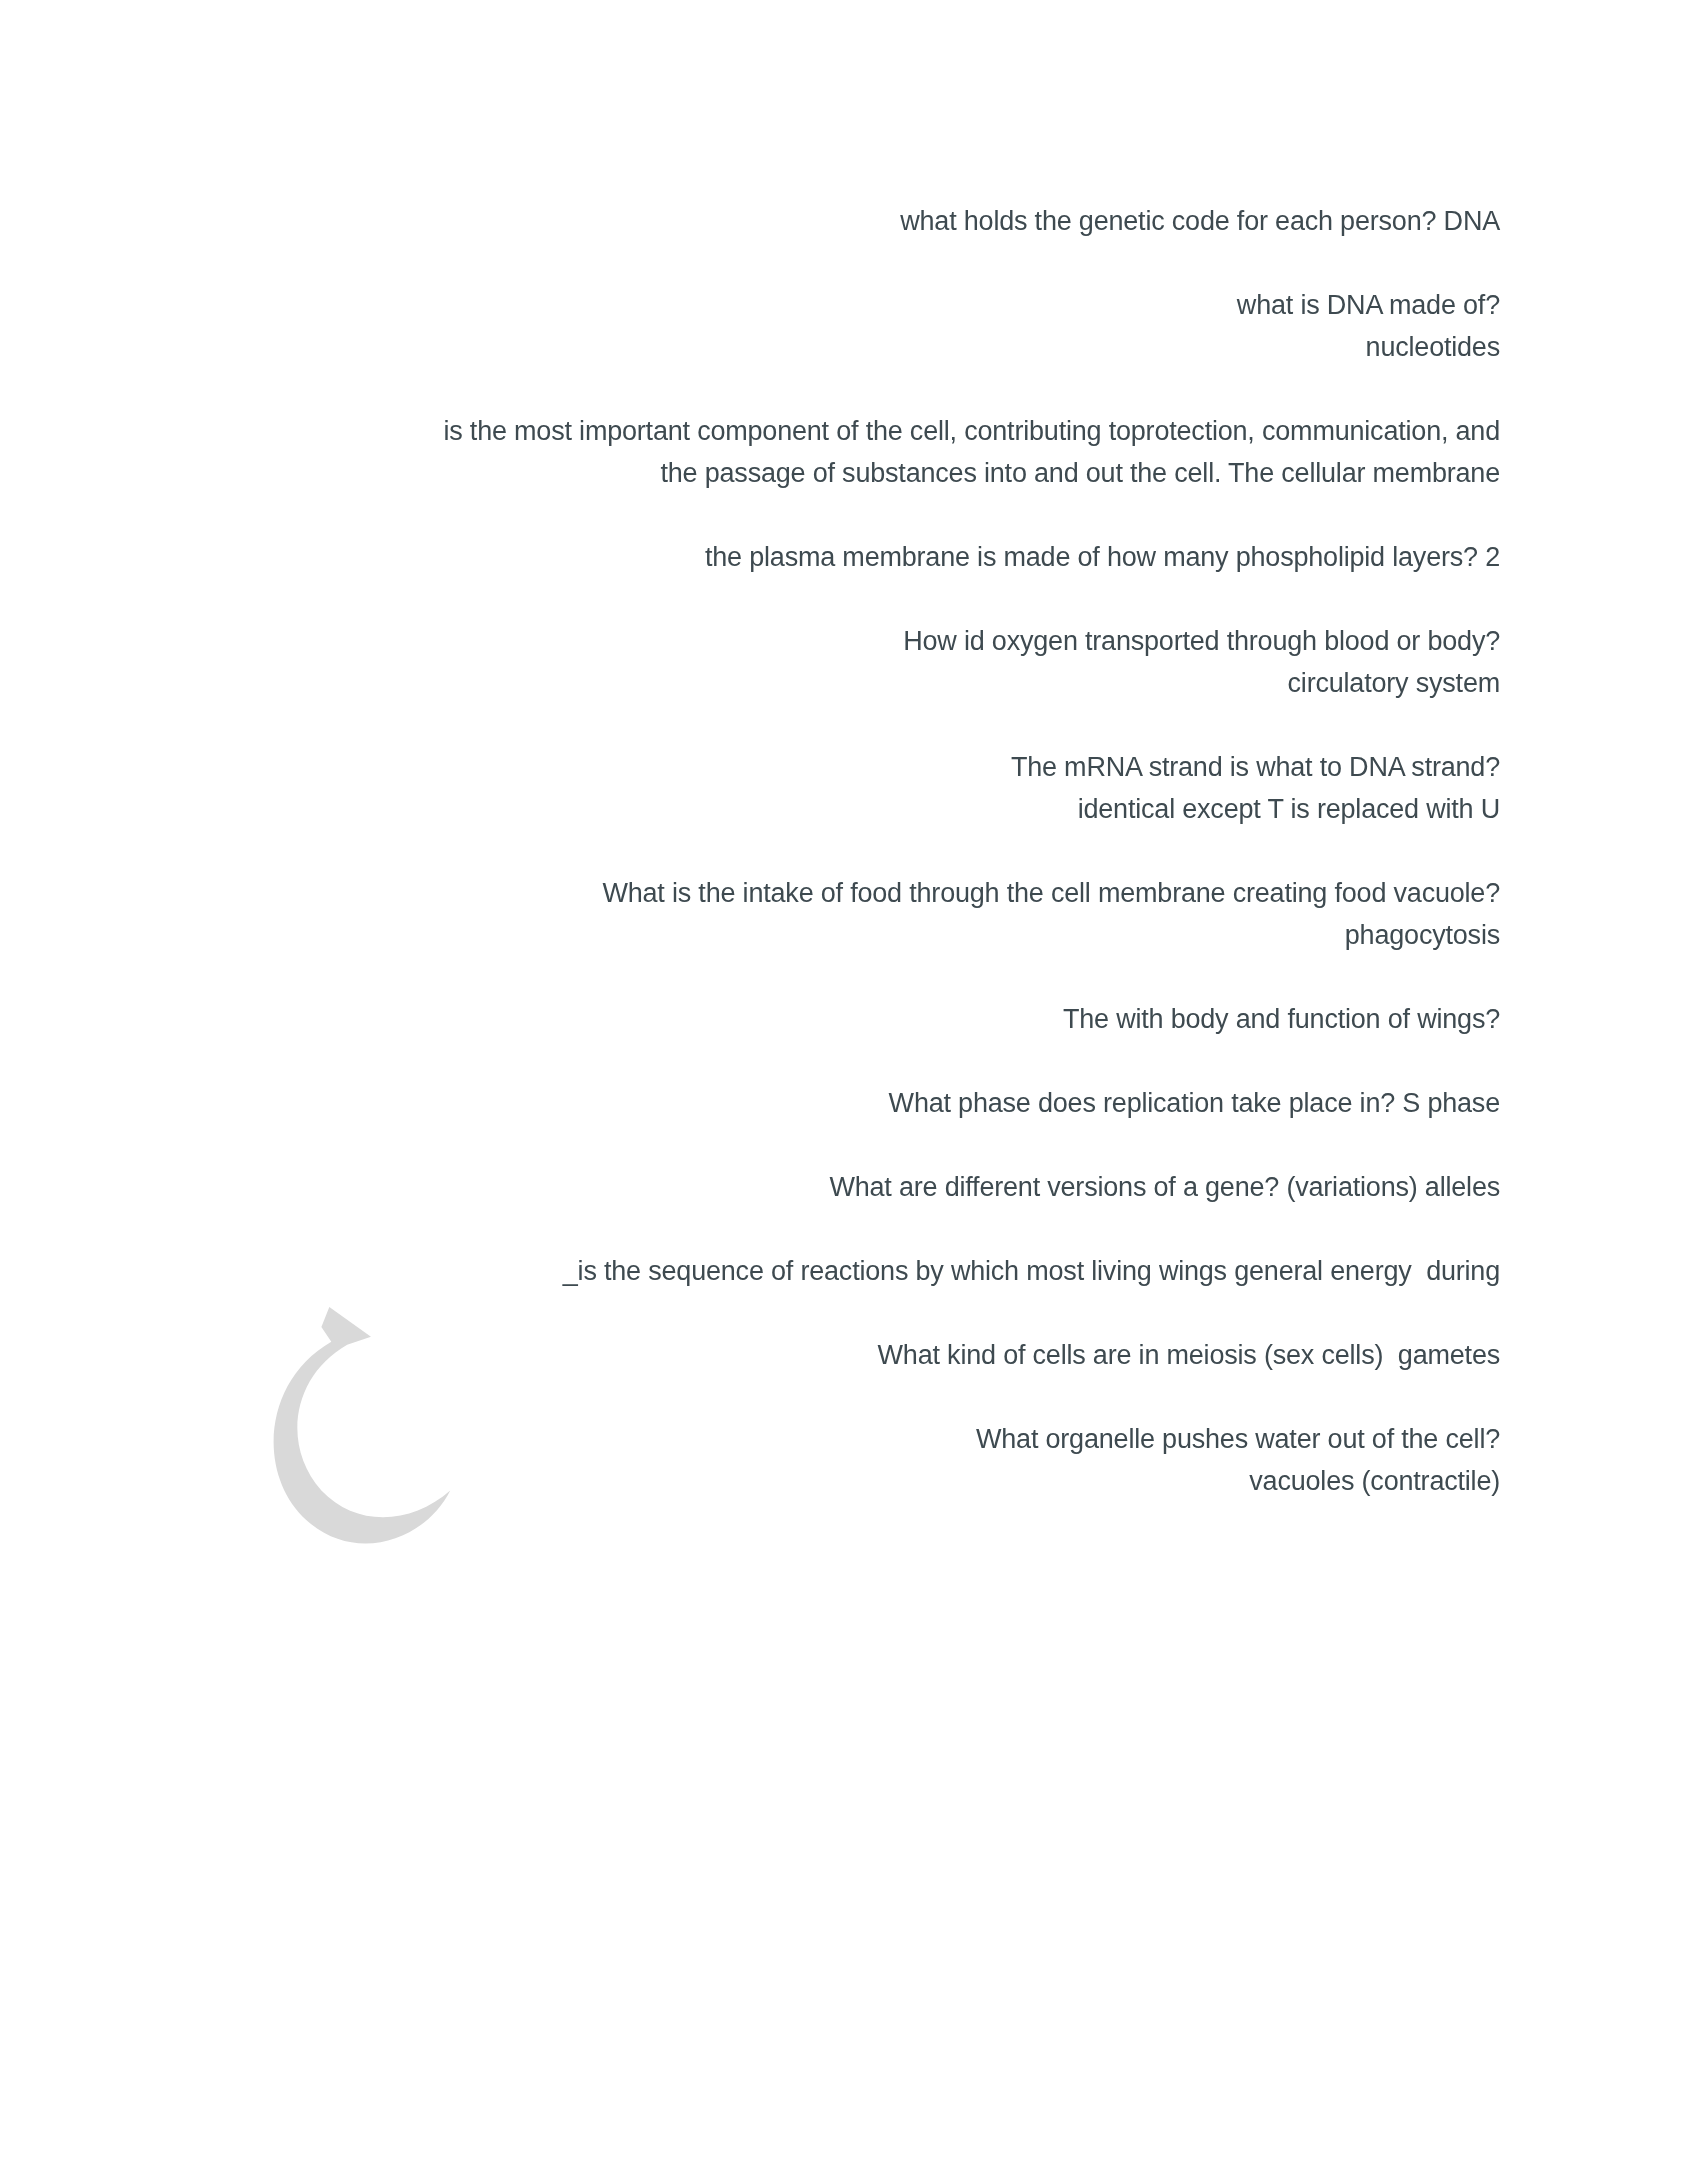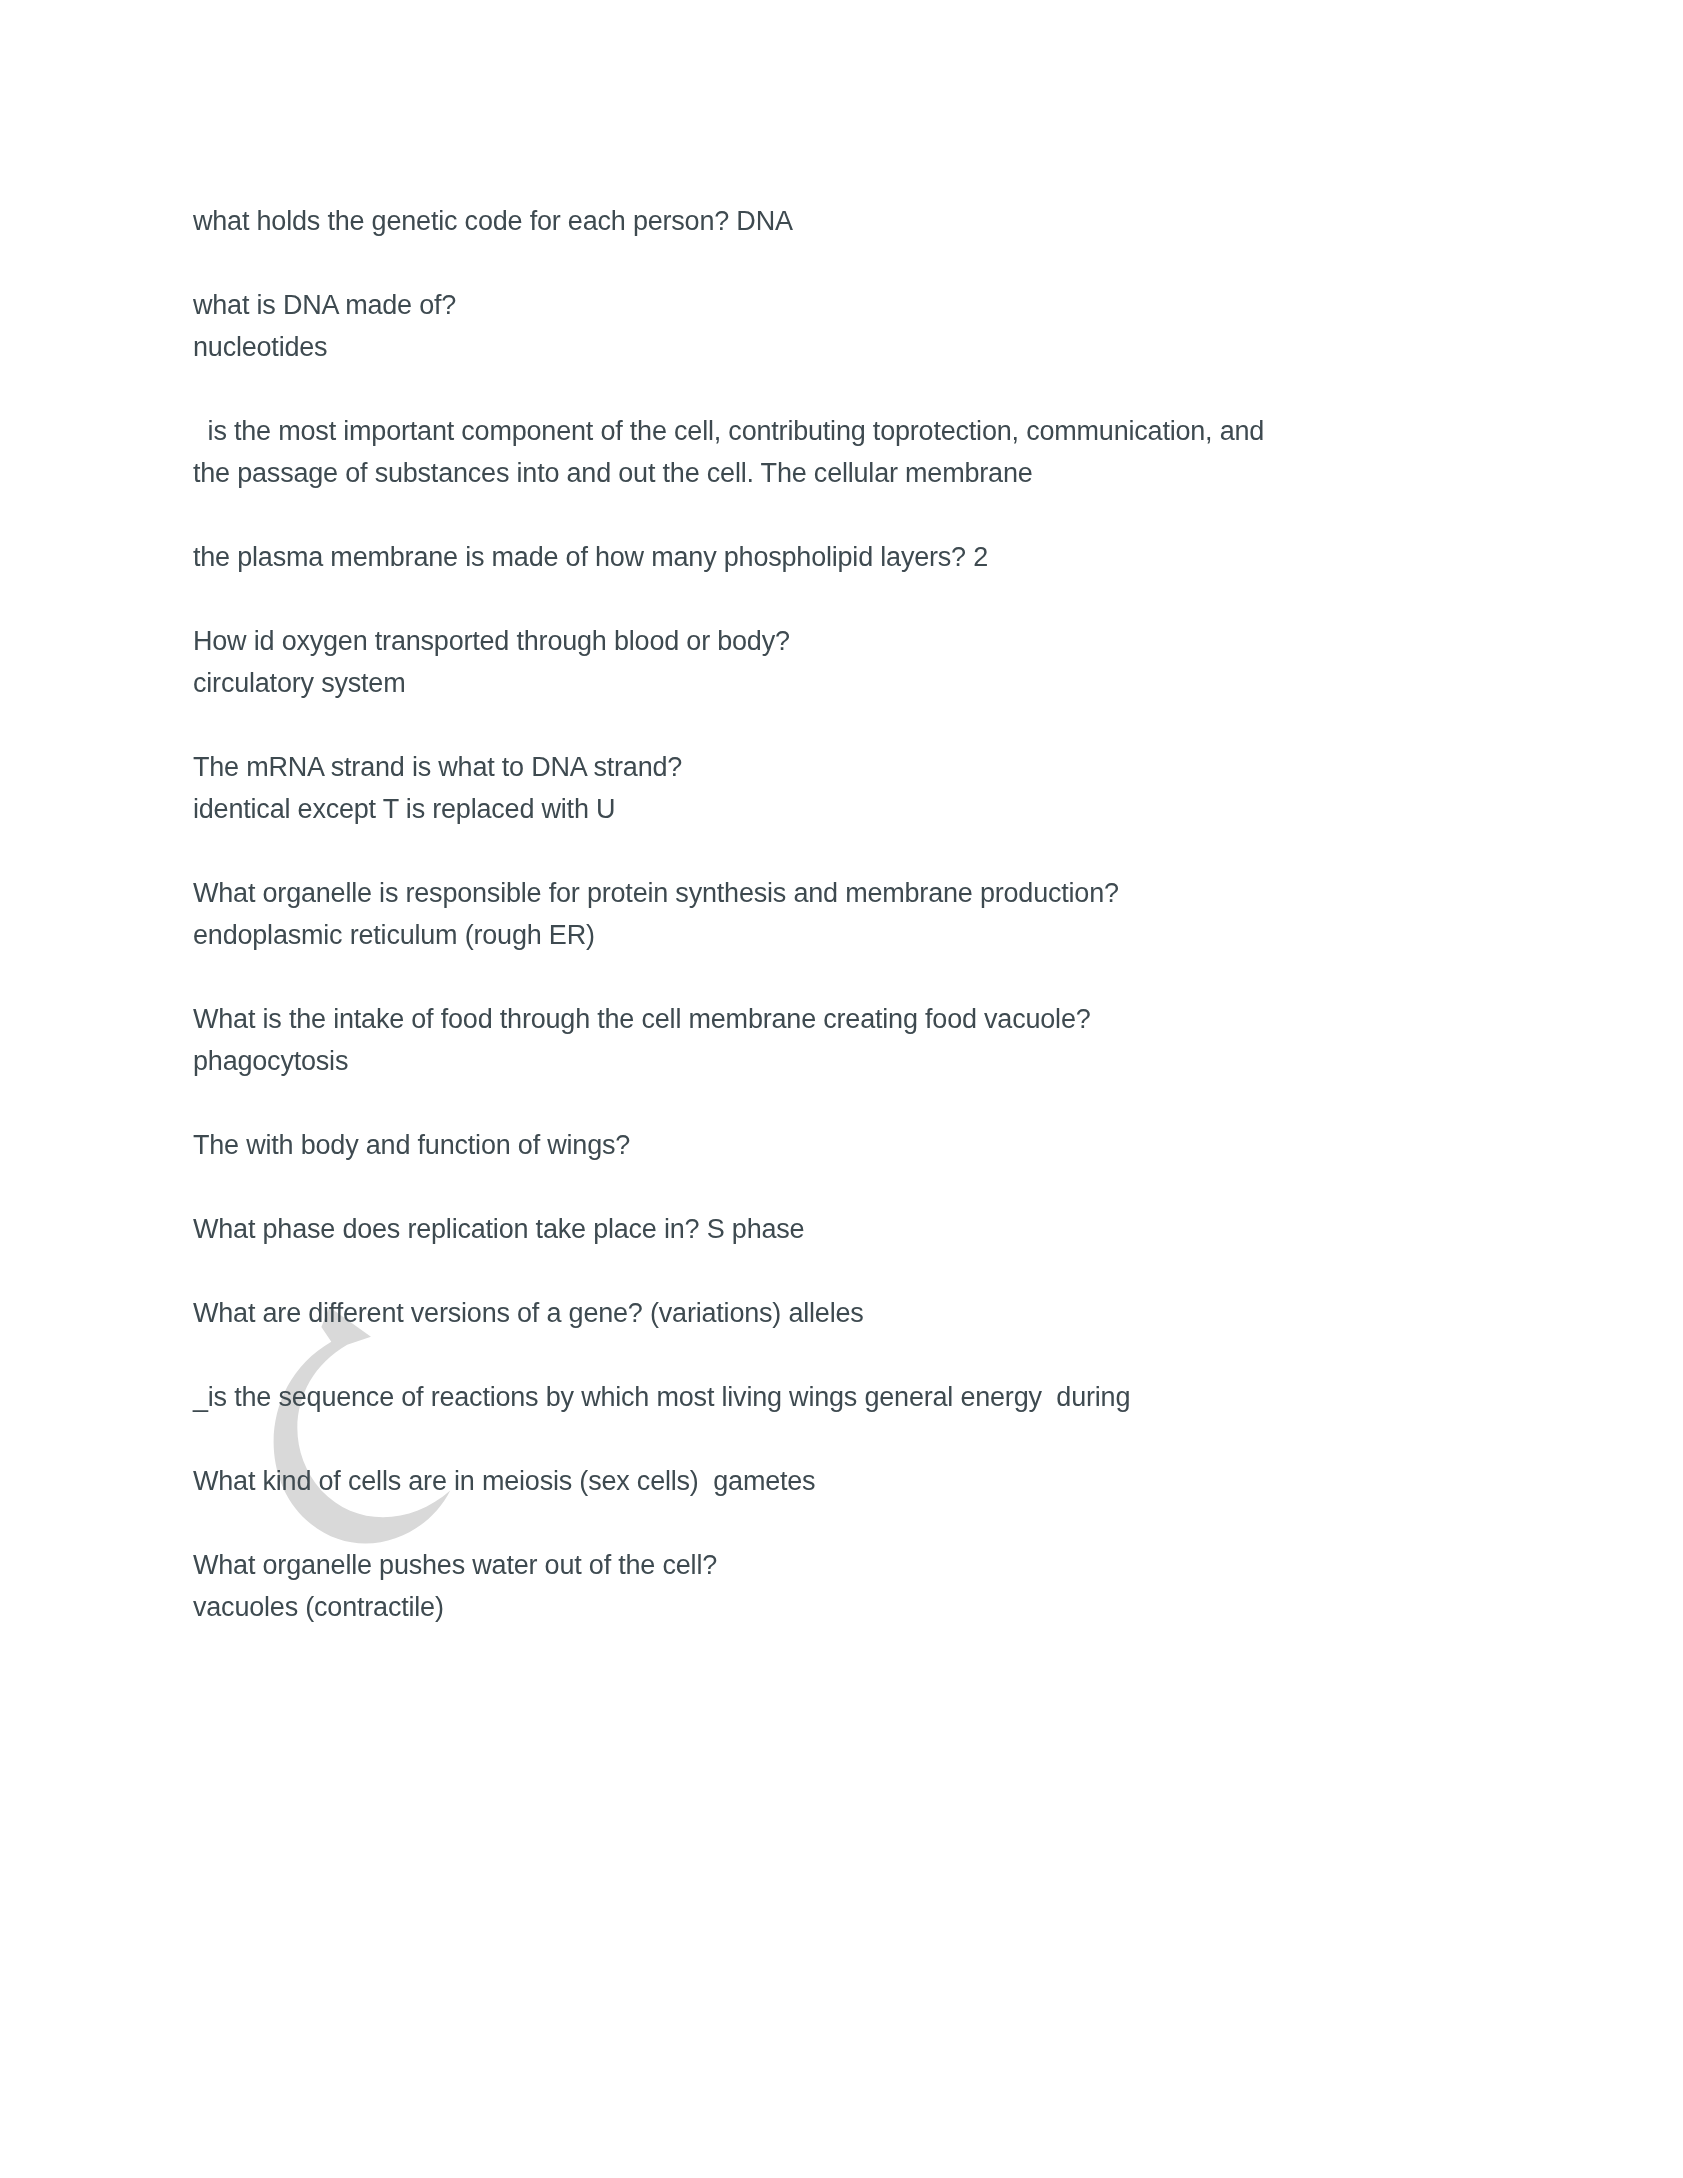--- a/index.html
+++ b/index.html
@@ -4,21 +4,21 @@
 <style>
   html, body { margin:0; padding:0; background:#ffffff; }
   body { width:1683px; height:2178px; position:relative; overflow:hidden; }
   .page {
     position:absolute; left:193px; top:200px; width:1307px;
     font-family:"Liberation Sans", sans-serif;
     font-size:27px; line-height:42px; color:#3e4a50;
     letter-spacing:-0.2px;
   }
   .para { margin:0 0 42px 0; }
-  .line { display:block; white-space:pre; }
+  .line { display:block; white-space:pre;text-align:right; }
   .watermark {
     position:absolute; left:252px; top:1307px; width:228px; height:248px;
     pointer-events:none;
   }
 </style>
 </head>
 <body>
 
 <div class="watermark">
   <svg width="228" height="248" viewBox="0 0 230 250">
@@ -43,24 +43,20 @@
     </div>
   <div class="para">
       <span class="line">How id oxygen transported through blood or body?</span>
       <span class="line">circulatory system</span>
     </div>
   <div class="para">
       <span class="line">The mRNA strand is what to DNA strand?</span>
       <span class="line">identical except T is replaced with U</span>
     </div>
   <div class="para">
-      <span class="line">What organelle is responsible for protein synthesis and membrane production?</span>
-      <span class="line">endoplasmic reticulum (rough ER)</span>
-    </div>
-  <div class="para">
       <span class="line">What is the intake of food through the cell membrane creating food vacuole?</span>
       <span class="line">phagocytosis</span>
     </div>
   <div class="para">
       <span class="line">The with body and function of wings?</span>
     </div>
   <div class="para">
       <span class="line">What phase does replication take place in? S phase</span>
     </div>
   <div class="para">

